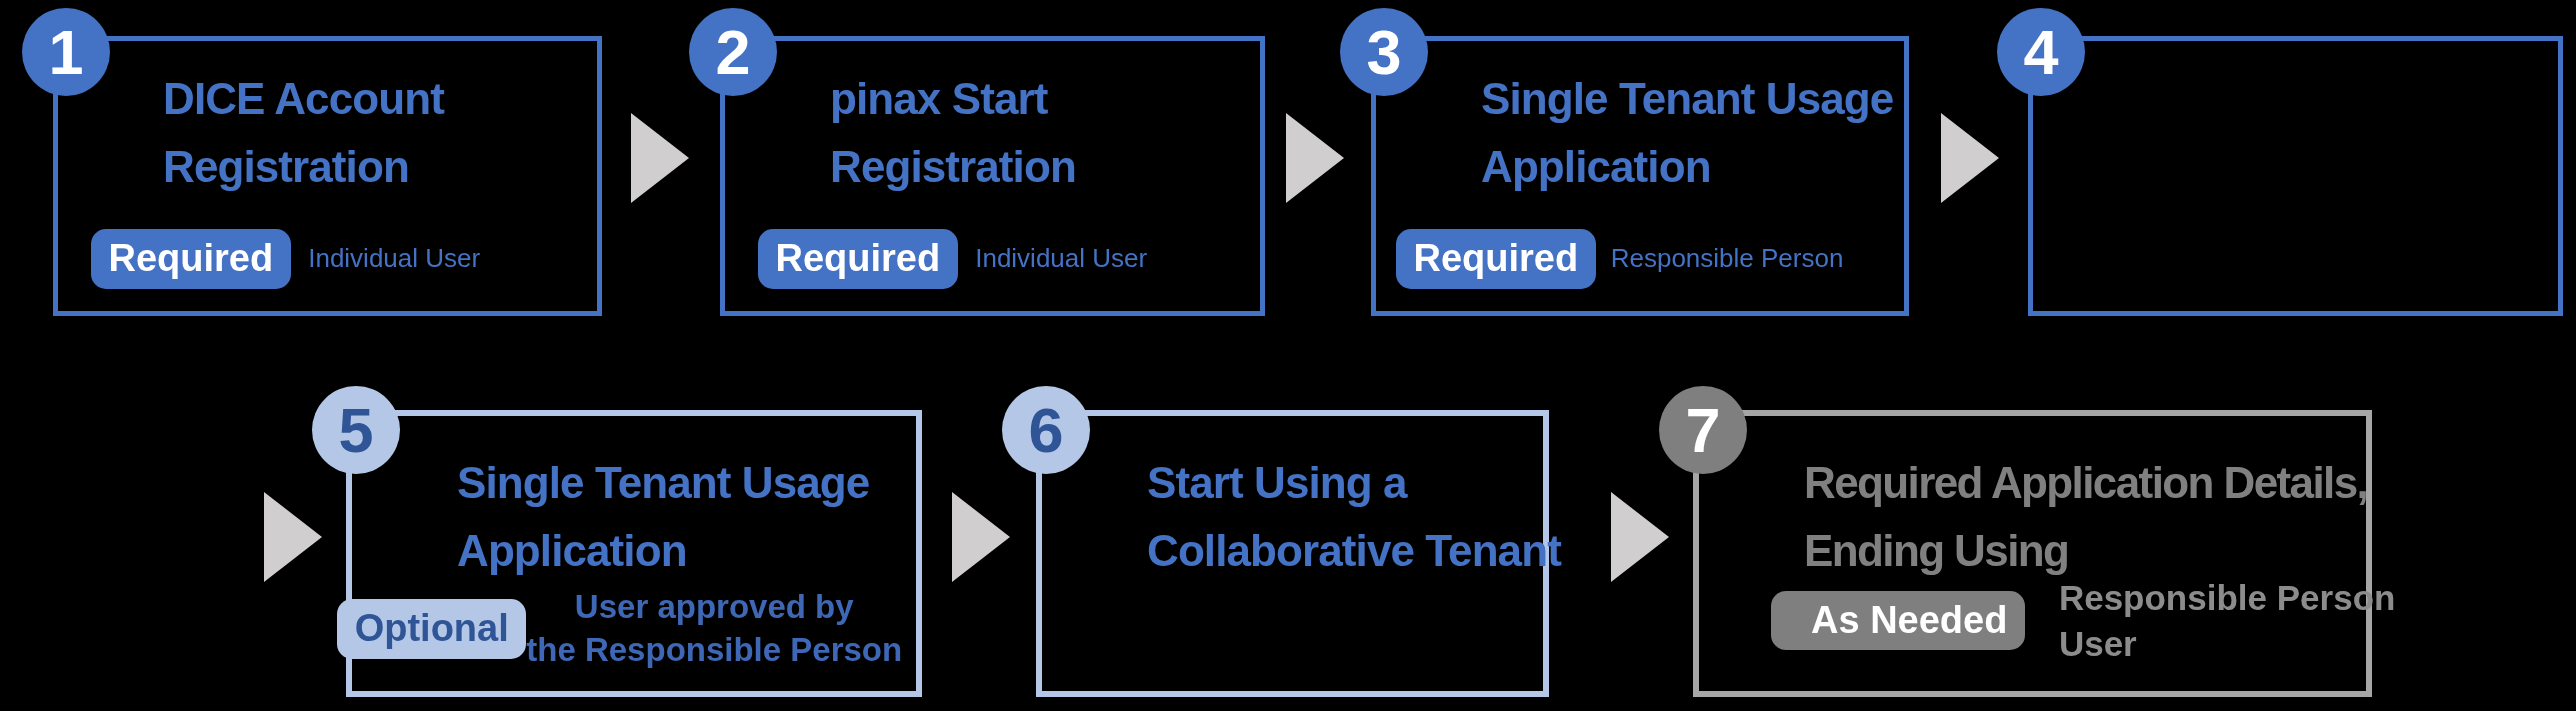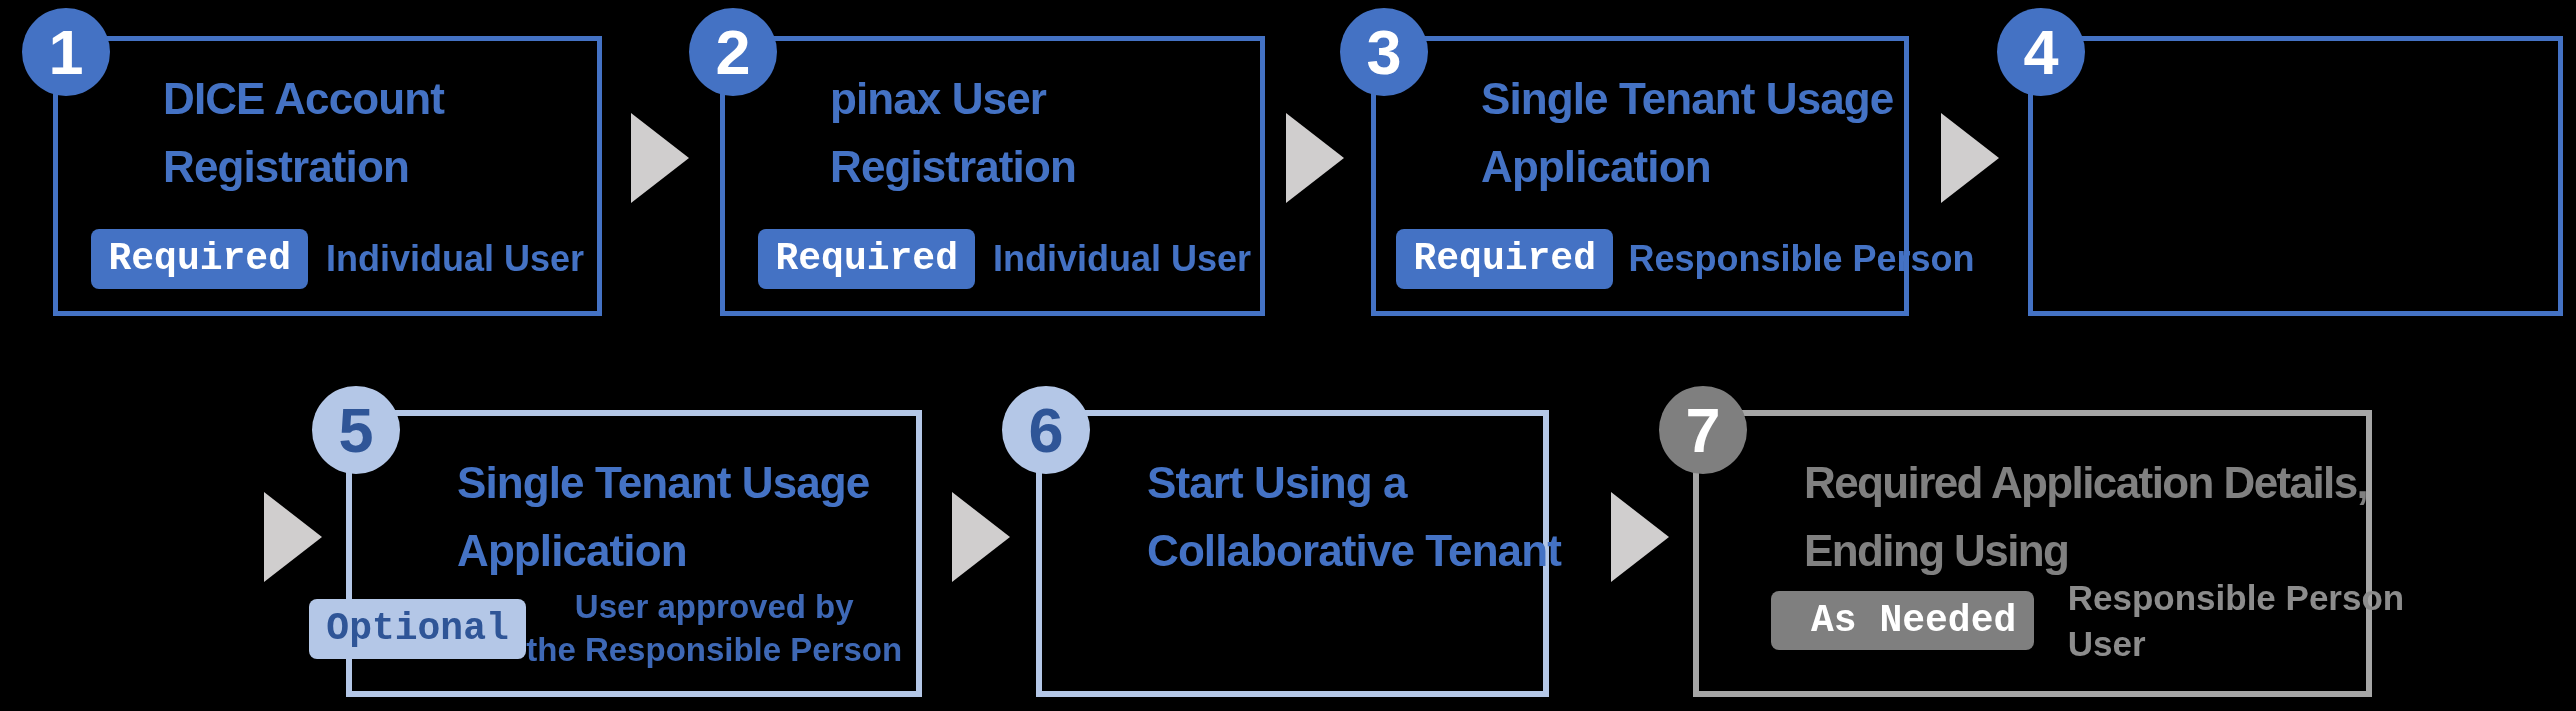--- a/index.html
+++ b/index.html
@@ -32,27 +32,27 @@
   .tl{display:block;white-space:nowrap;margin-left:41px;}
   .theme-blue .title,.theme-light .title{color:var(--blue);}
   .theme-gray .title{color:var(--graytext);}
 
   .meta{position:absolute;display:flex;align-items:center;white-space:nowrap;}
   .meta-std{left:33px;right:10px;bottom:22.5px;gap:17.5px;}
   .meta-between{left:13.8px;right:13.8px;bottom:19px;justify-content:flex-end;}
   .meta-gray{left:72px;right:10px;bottom:25px;gap:34px;}
 
   .badge{display:inline-flex;align-items:center;justify-content:center;
-         padding:8.8px 17.5px;border-radius:8px;font-size:38px;font-weight:700;
-         line-height:1.1;font-family:Liberation Mono, monospace;}
+         padding:8.8px 17.5px;border-radius:15px;font-size:38px;font-weight:700;
+         line-height:1.1;}
   .theme-blue .badge{background:var(--blue);color:var(--white);}
   .theme-light .badge{background:var(--light);color:var(--darkblue);}
   .theme-gray .badge{background:var(--grayfill);color:var(--white);padding-left:40px;}
 
-  .side{font-size:36px;font-weight:700;}
+  .side{font-size:26px;font-weight:400;}
   .theme-blue .side{color:var(--blue);}
   .side-multi{font-size:33px;font-weight:700;line-height:1.3;}
   .theme-light .side-multi{color:var(--sideblue);text-align:center;}
   .theme-gray .side-multi{color:var(--graytext2);text-align:left;font-size:35px;}
   .sl{display:block;white-space:nowrap;}
 
   .arrow{position:absolute;width:0;height:0;
          border-top:45px solid transparent;border-bottom:45px solid transparent;
          border-left:58px solid var(--arrow);}
 </style>
@@ -73,21 +73,21 @@
       <span class="badge">Required</span>
       <span class="side">Individual User</span>
     </div>
   </div>
 
   <div class="step theme-blue row1" style="left:720px;top:36px;width:545px;height:280px;">
     <div class="circle">
       <span>2</span>
     </div>
     <div class="title">
-      <span class="tl">pinax User</span>
+      <span class="tl">pinax Start</span>
       <span class="tl">Registration</span>
     </div>
     <div class="meta meta-std">
       <span class="badge">Required</span>
       <span class="side">Individual User</span>
     </div>
   </div>
 
   <div class="step theme-blue row1" style="left:1371px;top:36px;width:538px;height:280px;">
     <div class="circle">

